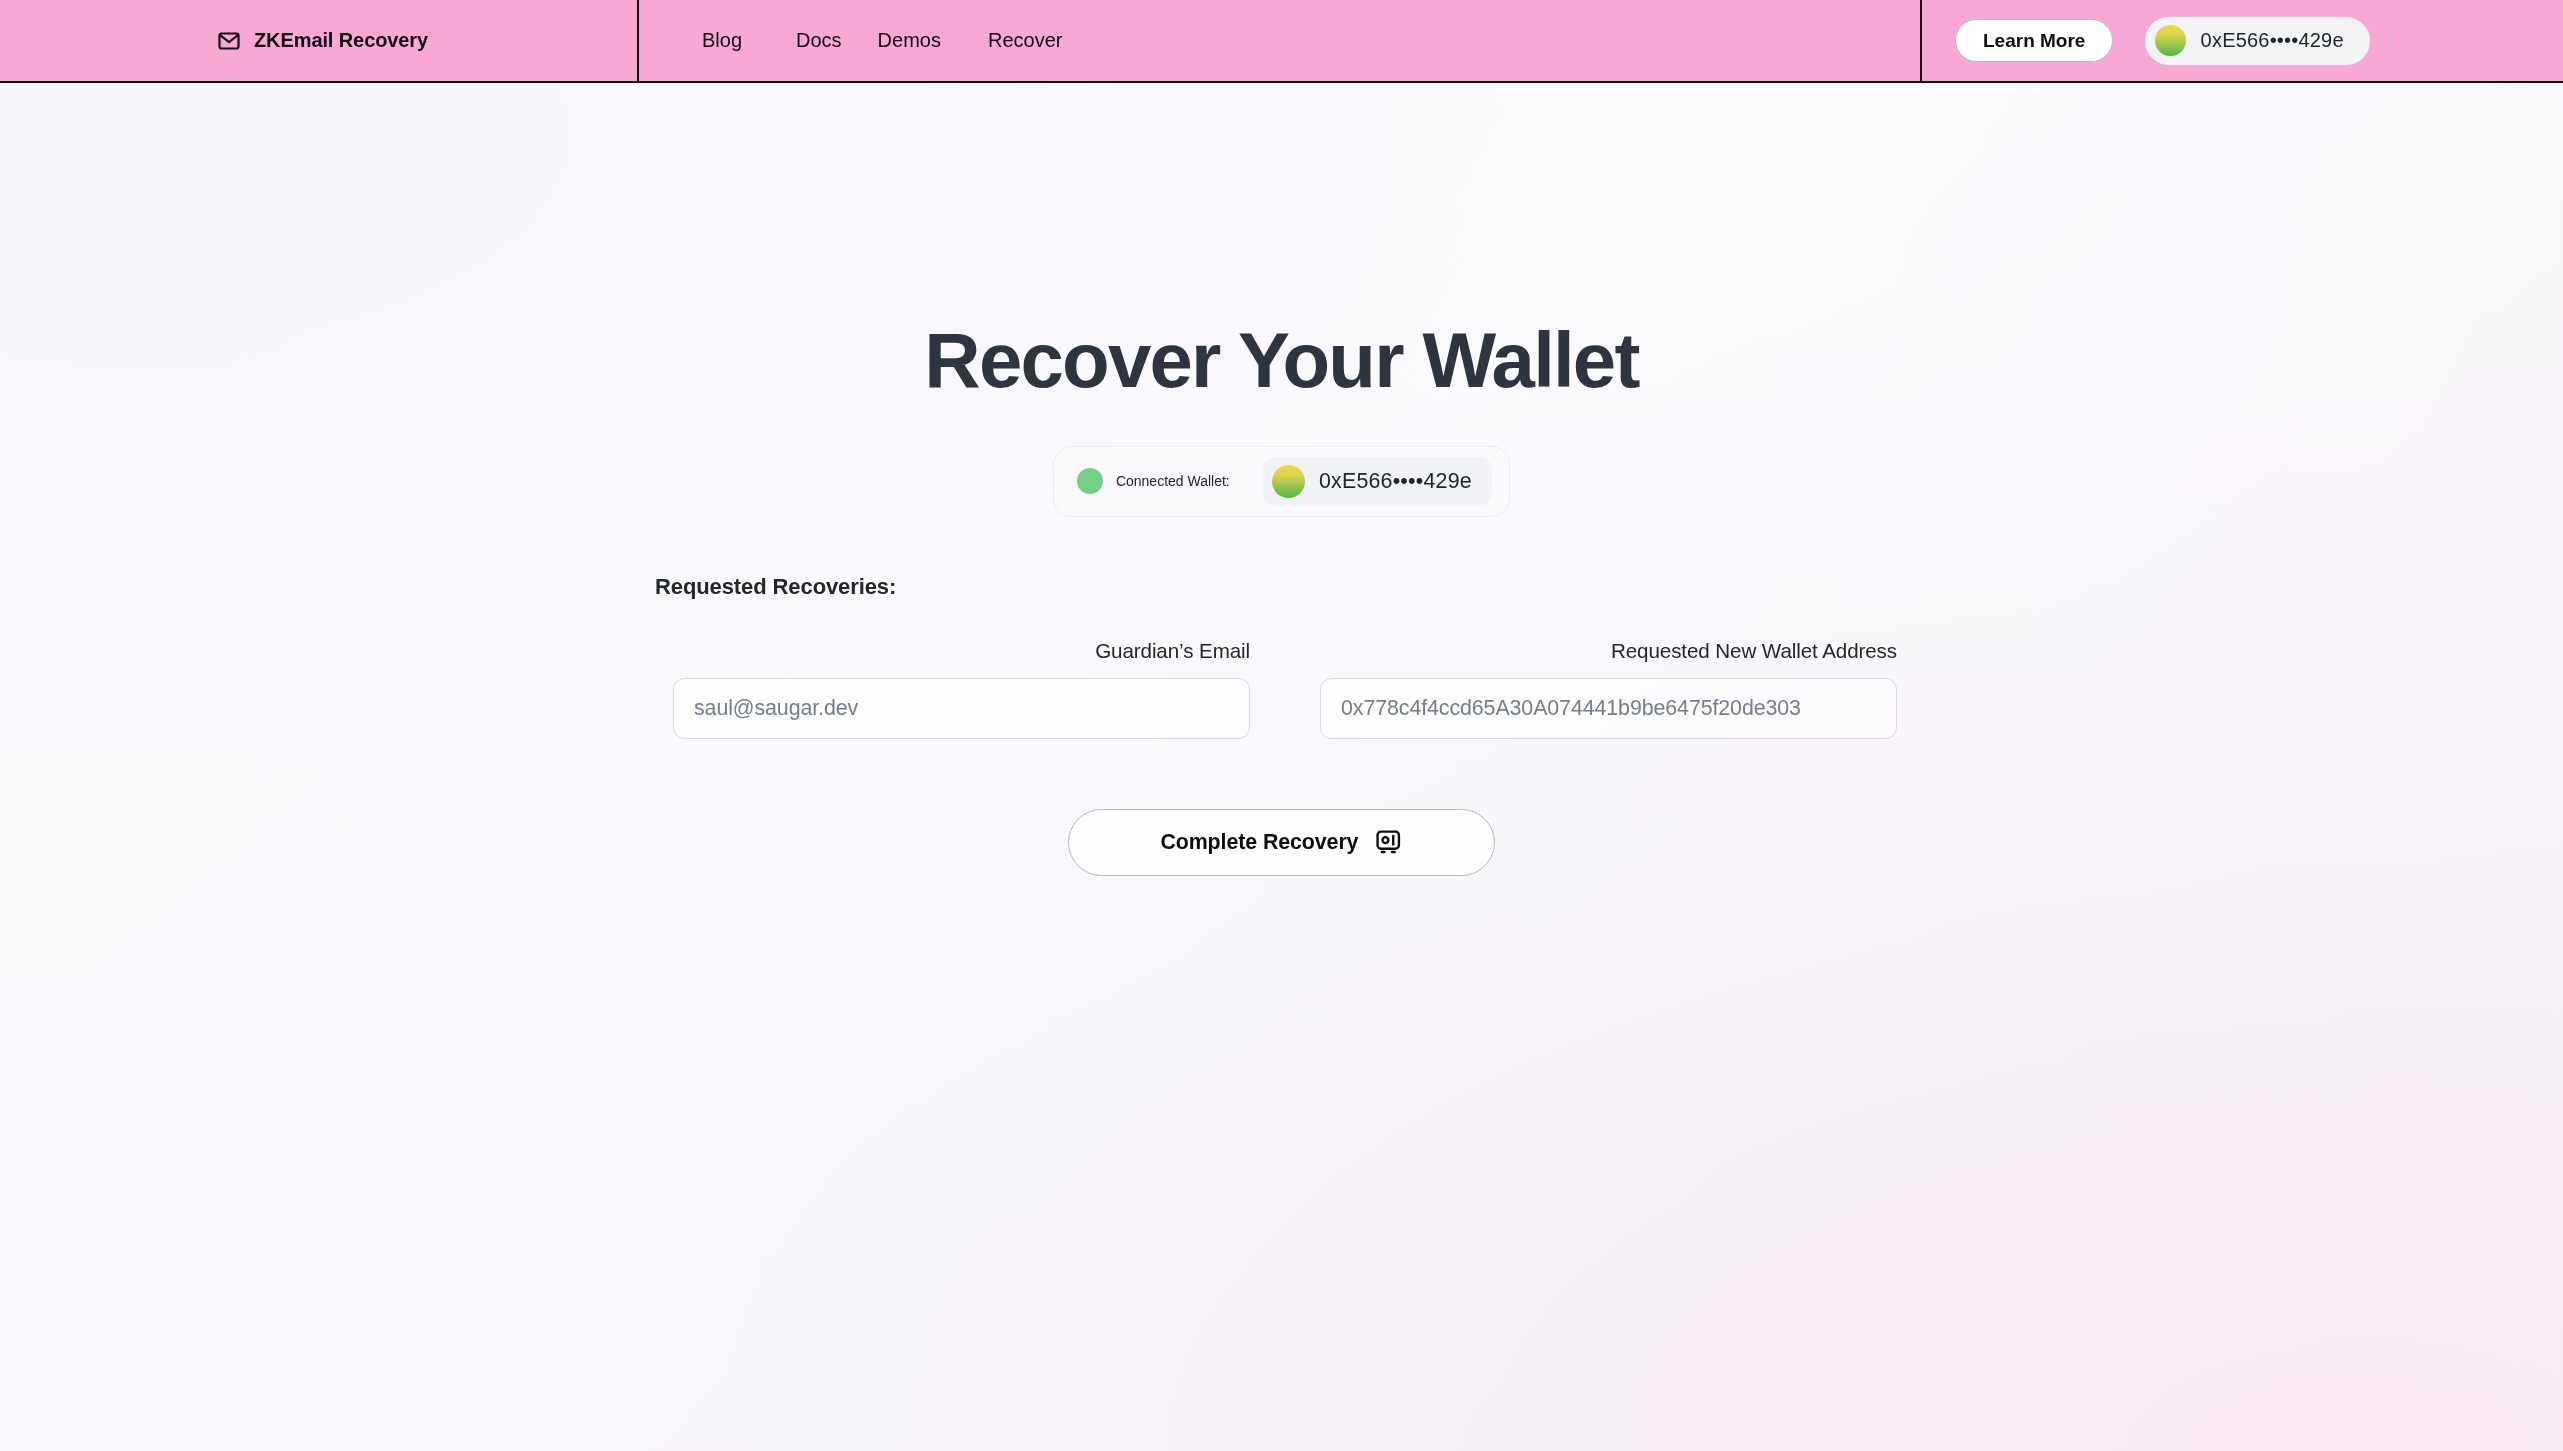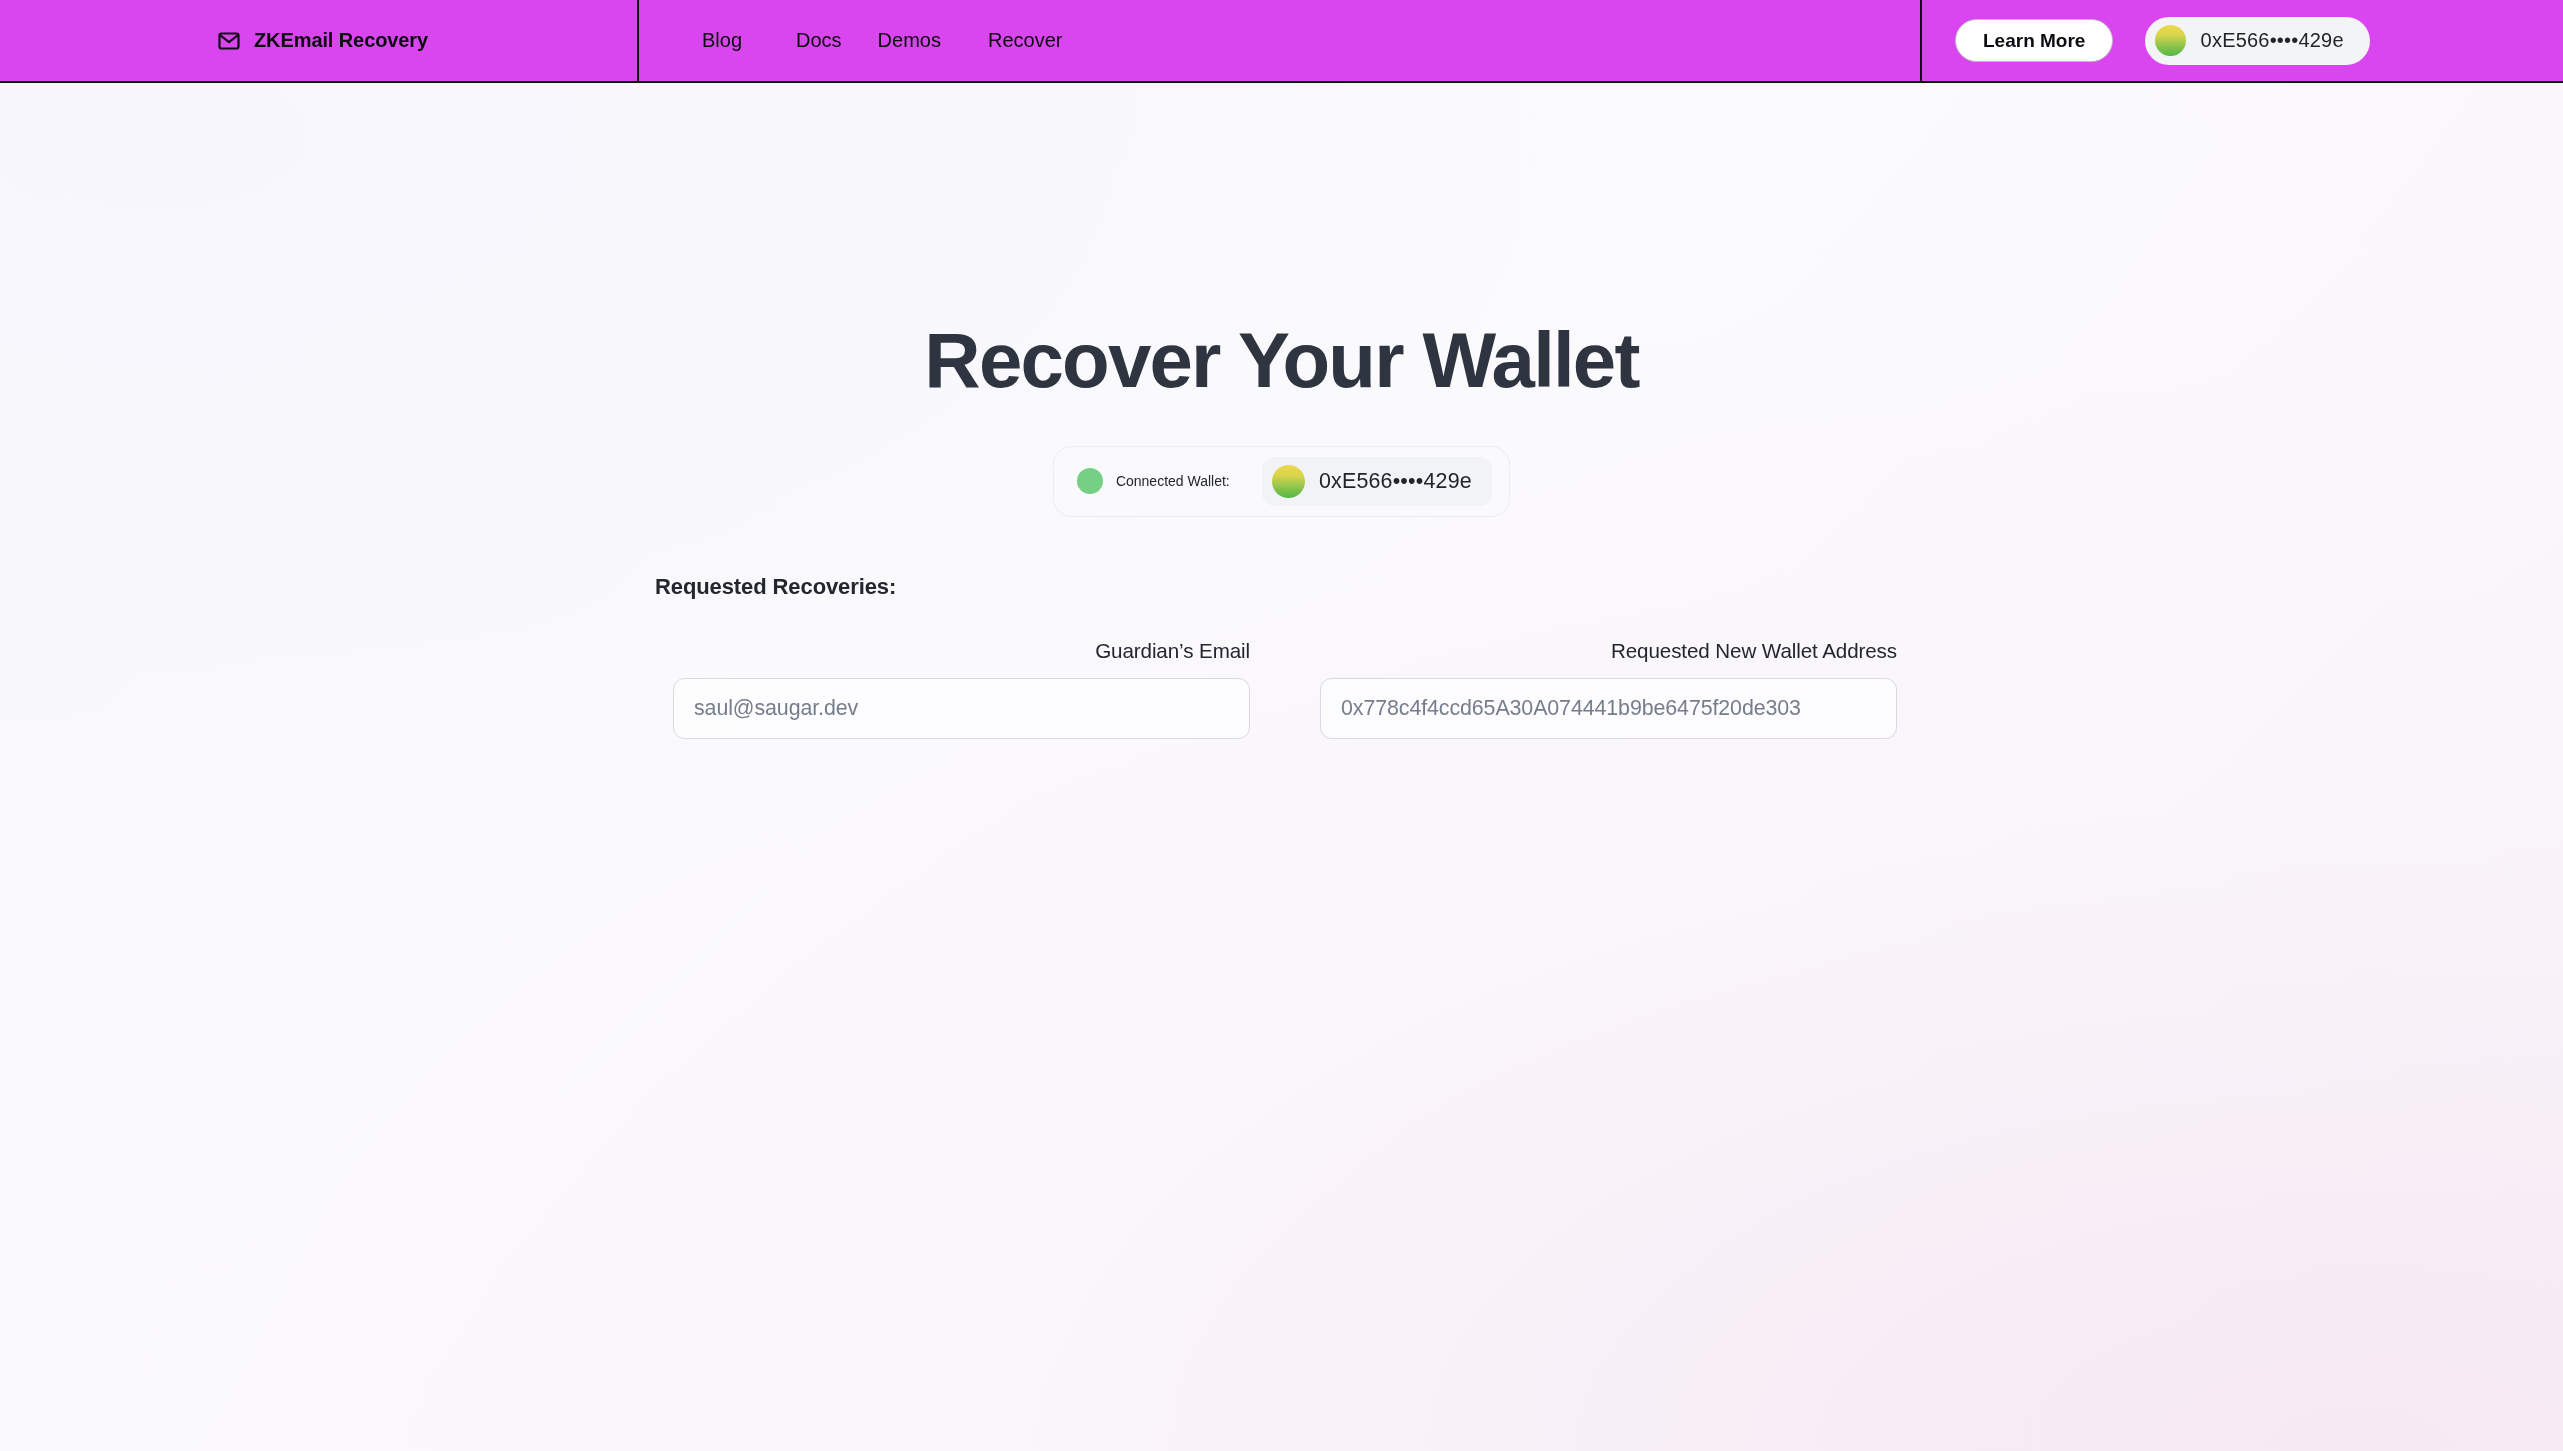--- a/index.html
+++ b/index.html
@@ -21,21 +21,21 @@
     height: 1451px;
     display: flex;
     flex-direction: column;
   }
 
   
   .header {
     position: relative;
     height: 83px;
     flex: 0 0 83px;
-    background: #d946ef;
+    background: #f9a8d4;
     border-bottom: 2.1px solid #111114;
     display: flex;
     align-items: stretch;
   }
 
   .header-left {
     width: 639px;
     flex: 0 0 639px;
     display: flex;
     align-items: center;
@@ -372,19 +372,31 @@
           <input class="field-input" type="text" placeholder="saul@saugar.dev" style="">
         </div>
 
         <div class="field">
           <label class="field-label">Requested New Wallet Address</label>
           <input class="field-input" type="text" placeholder="0x778c4f4ccd65A30A074441b9be6475f20de303" style="">
         </div>
 
       </div>
 
+      <div class="submit-wrap">
+        <button class="submit-btn">
+          <span>Complete Recovery</span>
+          <svg class="vault-icon" viewBox="0 0 24 24" fill="none" stroke="#0d0d11" stroke-width="2" stroke-linecap="round" stroke-linejoin="round">
+            <rect x="3" y="3" width="18" height="14.5" rx="3"></rect>
+            <circle cx="9.6" cy="10.2" r="2.5"></circle>
+            <path d="M16.2 6.6 L16.2 13.8"></path>
+            <path d="M6.6 20.2 L8.8 20.2"></path>
+            <path d="M15.2 20.2 L17.4 20.2"></path>
+          </svg>
+        </button>
+      </div>
 
     </section>
 
   </main>
 
 </div>
 
 
 </body></html>

